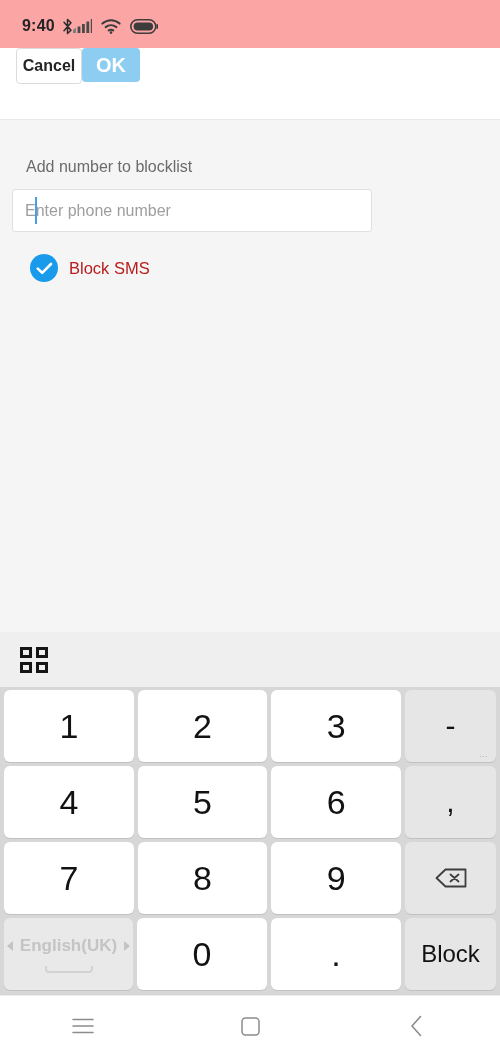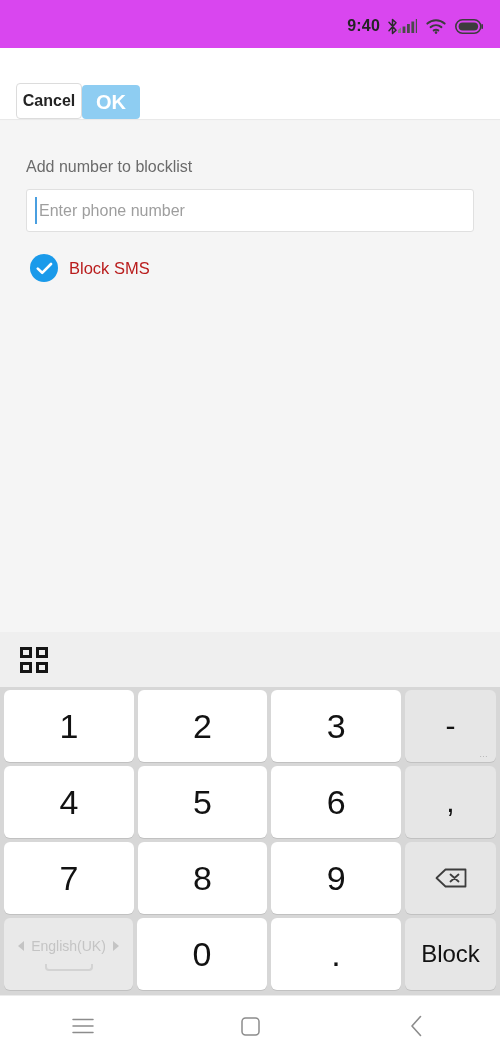--- a/index.html
+++ b/index.html
@@ -17,43 +17,43 @@
     width: 500px;
     height: 1056px;
     background: #f4f4f4;
   }
 
   
   .statusbar {
     position: absolute;
     top: 0; left: 0;
     width: 500px; height: 48px;
-    background: #d946ef;
-    display: flex;
-    align-items: center;
-    justify-content: flex-end;
+    background: #fca5a5;
+    display: flex;
+    align-items: center;
+    justify-content: flex-start;
     padding: 4px 17px 0 22px;
   }
   .status-left { display: flex; align-items: center; gap: 7px; }
   .clock {
     font-size: 16px;
     font-weight: bold;
     color: #242424;
     letter-spacing: 0.2px;
   }
   .status-right { display: flex; align-items: center; gap: 9px; }
 
   
   .appbar {
     position: absolute;
     top: 48px; left: 0;
     width: 500px; height: 72px;
     background: #ffffff;
     display: flex;
-    align-items: flex-end;
+    align-items: flex-start;
     padding: 0 16px;
     border-bottom: 1px solid #e9e9e9;
   }
   .btn-cancel {
     width: 66px; height: 36px;
     background: #ffffff;
     border: 1px solid #dcdcdc;
     border-radius: 4px;
     font-family: "Liberation Sans", sans-serif;
     font-size: 16px;
@@ -97,22 +97,22 @@
     padding-left: 32px;
   }
   .field-label {
     position: absolute;
     top: 37px; left: 26px;
     font-size: 16px;
     color: #6b6b6b;
   }
   .phone-input {
     position: absolute;
-    top: 68px; left: 26px;
-    width: 448px; height: 43px;
+    top: 68px; left: 12px;
+    width: 360px; height: 43px;
     background: #ffffff;
     border: 1px solid #e0e0e0;
     border-radius: 3px;
     font-family: "Liberation Sans", sans-serif;
     font-size: 16px;
     color: #333333;
     padding: 0 10px 0 12px;
   }
   .phone-input::placeholder { color: #9e9e9e; opacity: 1; }
   .caret {
@@ -212,24 +212,25 @@
   .key.func {
     background: #e6e6e6;
     flex: 0 0 91px;
     font-size: 30px;
   }
   .key.func.done { font-size: 24px; }
   .key.dot { font-size: 34px; }
   .key.lang {
     flex: 0 0 129px;
     background: #e9e9e9;
-    font-size: 14px;
+    font-size: 17px;
     color: #c4c4c4;
     flex-direction: column;
     gap: 0;
+    font-weight: bold;
   }
   .lang-line { display: flex; align-items: center; gap: 7px; }
   .lang-arrow {
     width: 0; height: 0;
     border-top: 5px solid transparent;
     border-bottom: 5px solid transparent;
   }
   .lang-arrow.left  { border-right: 6px solid #c4c4c4; }
   .lang-arrow.right { border-left: 6px solid #c4c4c4; }
   .spacebar-hint {

